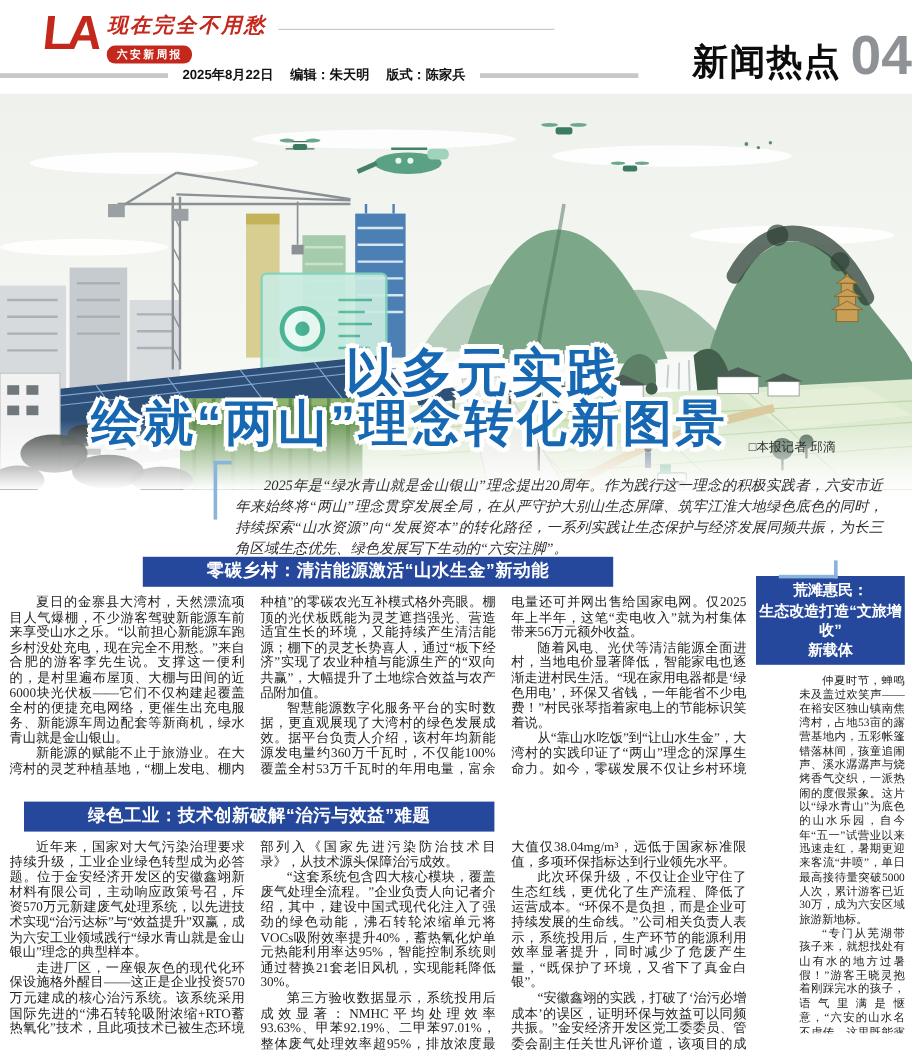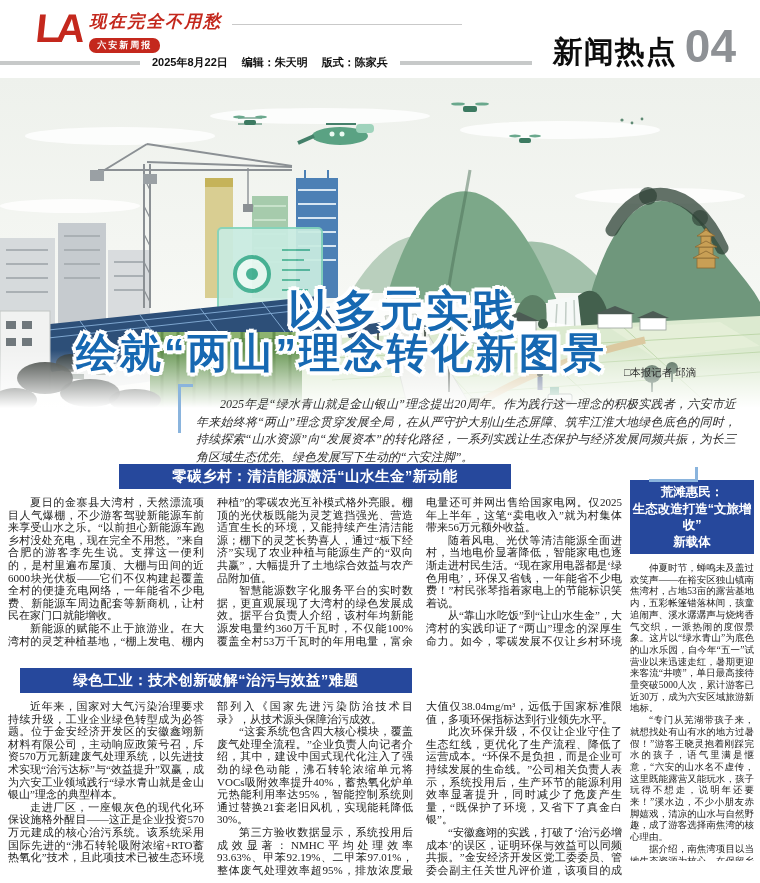--- a/index.html
+++ b/index.html
@@ -16,21 +16,21 @@
                font-size:17px;color:#c4281d;letter-spacing:2px;}
   .brand-sub{display:inline-block;margin-top:5px;background:#c4281d;color:#fff;
              font-size:9px;font-weight:bold;padding:1px 8px;border-radius:7px;letter-spacing:2px;}
   .brand-rule{position:absolute;left:232px;top:24px;width:230px;border-top:1px solid #c9c9c9;}
   .dateline{position:absolute;left:0;top:55px;display:flex;align-items:center;}
   .rule{height:4px;background:#c7c9c9;}
   .rule-l{width:140px;margin-right:12px;}
   .rule-r{width:132px;margin-left:12px;}
   .date-text{font-family:"Liberation Sans",sans-serif;font-weight:bold;font-size:11px;color:#111;
              display:flex;gap:14px;white-space:nowrap;}
-  .section-head{position:absolute;right:24px;top:26px;display:flex;align-items:baseline;gap:8px;}
+  .section-head{position:absolute;right:0;top:26px;display:flex;align-items:baseline;gap:8px;}
   .section-name{font-family:"Liberation Sans",sans-serif;font-weight:900;font-size:30px;color:#0c0c0c;letter-spacing:1px;}
   .page-no{font-family:"Liberation Sans",sans-serif;font-weight:900;font-size:46px;line-height:40px;color:#8e9195;}
   
   .hero{position:relative;height:384px;}
   .hero svg{position:absolute;left:0;top:0;}
   .headline{position:absolute;font-family:"Liberation Sans","DejaVu Sans",sans-serif;
             font-weight:900;color:#1668b2;letter-spacing:3px;white-space:nowrap;
             text-shadow:-3px -3px 0 #fff,3px -3px 0 #fff,-3px 3px 0 #fff,3px 3px 0 #fff,
                         -4px 0 0 #fff,4px 0 0 #fff,0 -4px 0 #fff,0 4px 0 #fff;}
   .headline-l1{top:204px;left:288px;font-size:43px;}
@@ -54,21 +54,21 @@
   .sec-bar2{margin-top:12px;margin-left:12px;}
   .sec-body{margin-top:7px;column-count:3;column-gap:13px;column-fill:auto;
             overflow:hidden;font-size:11px;line-height:12.6px;text-align:justify;color:#222;}
   .body1{height:160px;}
   .body2{height:184px;}
   .sec-body p{margin:0;text-indent:2em;}
   .side-bar-title{background:#26489c;color:#fff;text-align:center;
                   font-family:"Liberation Sans",sans-serif;font-weight:bold;font-size:12.5px;
                   line-height:16.5px;padding:4px 2px;margin-top:18px;}
   .side-body{margin-top:9px;height:298px;overflow:hidden;font-size:9.5px;line-height:11.7px;
-             text-align:justify;color:#222;}
+             text-align:justify;color:#222;margin-left:36px;}
   .side-body p{margin:0;text-indent:2em;}
 </style>
 </head>
 <body>
 
 <div class="page">
 
   <div class="masthead">
     <div class="logo-block">
       <div class="monogram">LA</div>
@@ -321,21 +321,21 @@
       <div class="corner-br"></div>
     </div>
   </div>
 
   <div class="content">
     <div class="main-col">
 
       <section>
         <div class="sec-bar">零碳乡村：清洁能源激活“山水生金”新动能</div>
         <div class="sec-body body1">
-          <p>夏日的金寨县大湾村，天然漂流项目人气爆棚，不少游客驾驶新能源车前来享受山水之乐。“以前担心新能源车跑乡村没处充电，现在完全不用愁。”来自合肥的游客李先生说。支撑这一便利的，是村里遍布屋顶、大棚与田间的近6000块光伏板——它们不仅构建起覆盖全村的便捷充电网络，一年能省不少电费、新能源车周边配套等新商机，让村民在家门口就能增收。</p>
+          <p>夏日的金寨县大湾村，天然漂流项目人气爆棚，不少游客驾驶新能源车前来享受山水之乐。“以前担心新能源车跑乡村没处充电，现在完全不用愁。”来自合肥的游客李先生说。支撑这一便利的，是村里遍布屋顶、大棚与田间的近6000块光伏板——它们不仅构建起覆盖全村的便捷充电网络，更催生出充电服务、新能源车周边配套等新商机，绿水青山就是金山银山。</p>
           <p>新能源的赋能不止于旅游业。在大湾村的灵芝种植基地，“棚上发电、棚内种植”的零碳农光互补模式格外亮眼。棚顶的光伏板既能为灵芝遮挡强光、营造适宜生长的环境，又能持续产生清洁能源；棚下的灵芝长势喜人，通过“板下经济”实现了农业种植与能源生产的“双向共赢”，大幅提升了土地综合效益与农产品附加值。</p>
           <p>智慧能源数字化服务平台的实时数据，更直观展现了大湾村的绿色发展成效。据平台负责人介绍，该村年均新能源发电量约360万千瓦时，不仅能100%覆盖全村53万千瓦时的年用电量，富余电量还可并网出售给国家电网。仅2025年上半年，这笔“卖电收入”就为村集体带来56万元额外收益。</p>
           <p>随着风电、光伏等清洁能源全面进村，当地电价显著降低，智能家电也逐渐走进村民生活。“现在家用电器都是‘绿色用电’，环保又省钱，一年能省不少电费！”村民张琴指着家电上的节能标识笑着说。</p>
           <p>从“靠山水吃饭”到“让山水生金”，大湾村的实践印证了“两山”理念的深厚生命力。如今，零碳发展不仅让乡村环境更宜居，更深刻改变着村民的生活方式，为全面推进乡村振兴、建设中国式现代化注入了强劲的绿色动能。</p>
         </div>
       </section>
 
       <section>
         <div class="sec-bar sec-bar2">绿色工业：技术创新破解“治污与效益”难题</div>
         <div class="sec-body body2">

